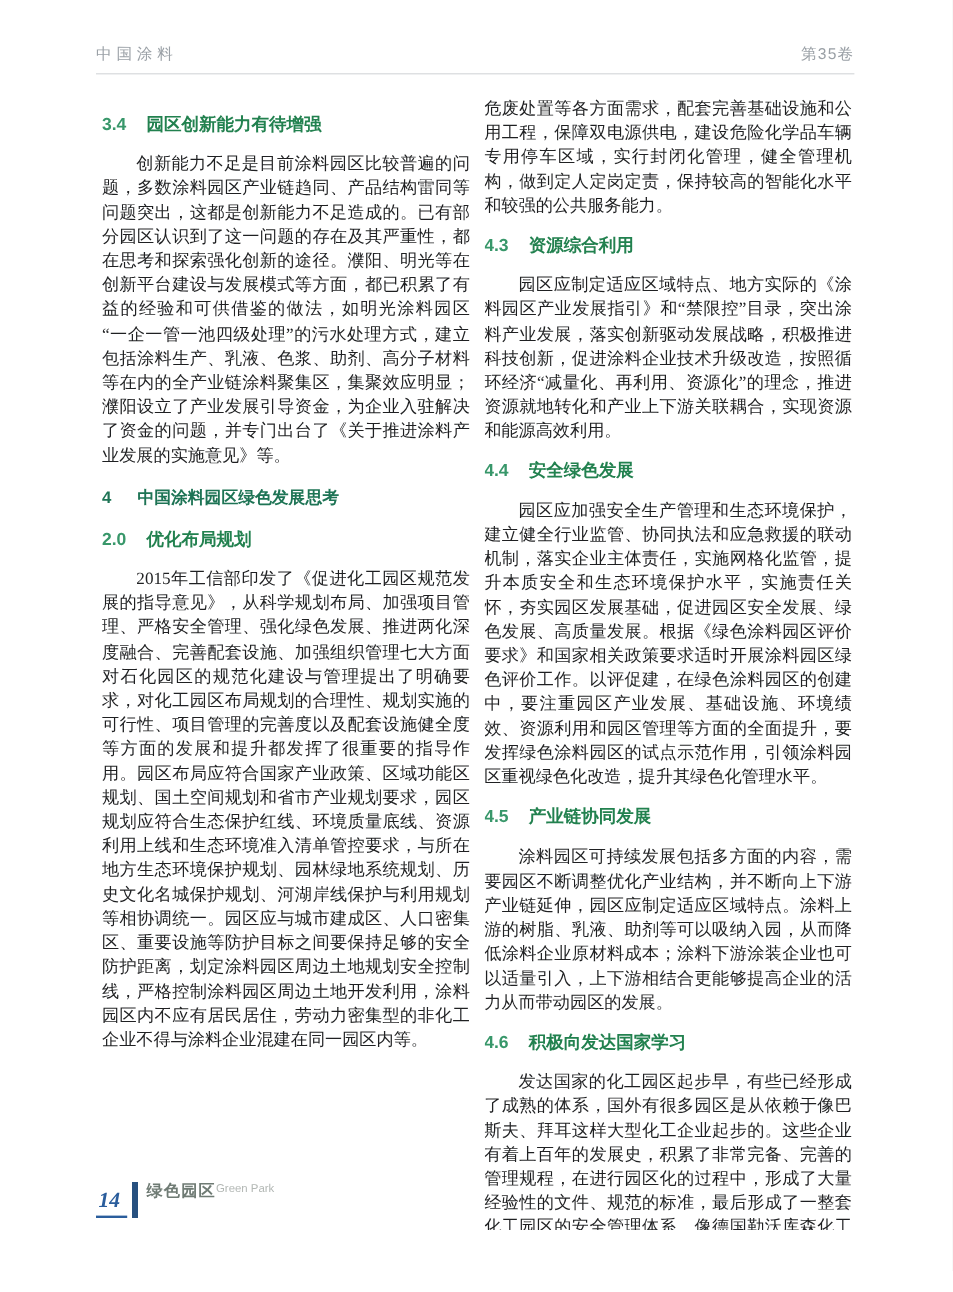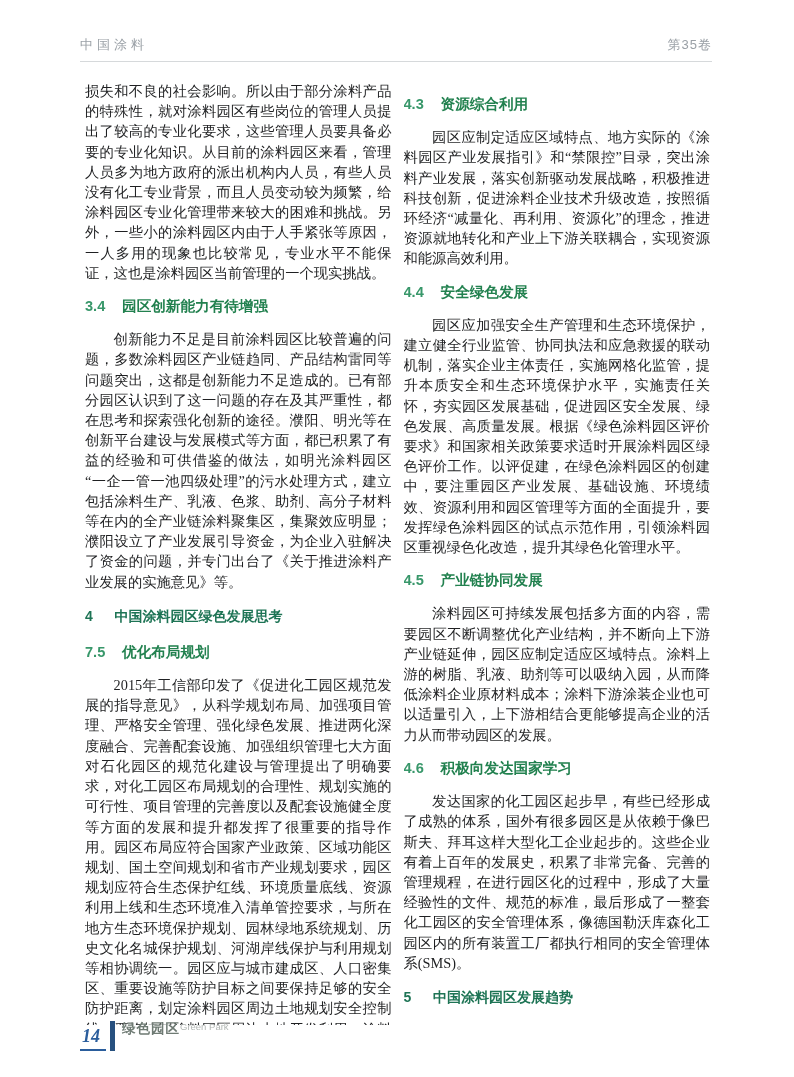--- a/index.html
+++ b/index.html
@@ -62,21 +62,21 @@
     font-size: 14px;
     line-height: 26px;
     color: #1e7455;
   }
   .h2.spaced { }
   .h2 .hnum { margin-right: 1.55em; }
   
   .page-footer {
     position: absolute;
     left: 80px;
-    top: 1021px;
+    top: 985px;
     display: flex;
     align-items: flex-start;
   }
   .page-num {
     font-family: "Liberation Serif", "DejaVu Serif", serif;
     font-style: italic;
     font-weight: bold;
     font-size: 18px;
     line-height: 22px;
     color: #2a5d9c;
@@ -112,36 +112,36 @@
 <div class="page">
 
   <div class="running-header">
     <span class="journal">中国涂料</span>
     <span class="volume">第35卷</span>
   </div>
 
   <div class="content">
 
     <div class="col">
-      <p class="p">损失和不良的社会影响。所以由于部分涂料产品的特殊性，就对涂料园区有些岗位的管理人员提出了较高的专业化要求，这些管理人员要具备必要的专业化知识。从目前的涂料园区来看，管理人员多为地方政府的派出机构内人员，有些人员没有化工专业背景，而且人员变动较为频繁，给涂料园区专业化管理带来较大的困难和挑战。另外，一些小的涂料园区内由于人手紧张等原因，一人多用的现象也比较常见，专业水平不能保证，这也是涂料园区当前管理的一个现实挑战。</p>
       <div class="h3">
         <span class="hnum">3.4</span><span>园区创新能力有待增强</span>
       </div>
       <p class="p indent">创新能力不足是目前涂料园区比较普遍的问题，多数涂料园区产业链趋同、产品结构雷同等问题突出，这都是创新能力不足造成的。已有部分园区认识到了这一问题的存在及其严重性，都在思考和探索强化创新的途径。濮阳、明光等在创新平台建设与发展模式等方面，都已积累了有益的经验和可供借鉴的做法，如明光涂料园区“一企一管一池四级处理”的污水处理方式，建立包括涂料生产、乳液、色浆、助剂、高分子材料等在内的全产业链涂料聚集区，集聚效应明显；濮阳设立了产业发展引导资金，为企业入驻解决了资金的问题，并专门出台了《关于推进涂料产业发展的实施意见》等。</p>
       <div class="h2">
         <span class="hnum">4</span><span>中国涂料园区绿色发展思考</span>
       </div>
       <div class="h3">
-        <span class="hnum">7.5</span><span>优化布局规划</span>
+        <span class="hnum">2.0</span><span>优化布局规划</span>
       </div>
       <p class="p indent">2015年工信部印发了《促进化工园区规范发展的指导意见》，从科学规划布局、加强项目管理、严格安全管理、强化绿色发展、推进两化深度融合、完善配套设施、加强组织管理七大方面对石化园区的规范化建设与管理提出了明确要求，对化工园区布局规划的合理性、规划实施的可行性、项目管理的完善度以及配套设施健全度等方面的发展和提升都发挥了很重要的指导作用。园区布局应符合国家产业政策、区域功能区规划、国土空间规划和省市产业规划要求，园区规划应符合生态保护红线、环境质量底线、资源利用上线和生态环境准入清单管控要求，与所在地方生态环境保护规划、园林绿地系统规划、历史文化名城保护规划、河湖岸线保护与利用规划等相协调统一。园区应与城市建成区、人口密集区、重要设施等防护目标之间要保持足够的安全防护距离，划定涂料园区周边土地规划安全控制线，严格控制涂料园区周边土地开发利用，涂料园区内不应有居民居住，劳动力密集型的非化工企业不得与涂料企业混建在同一园区内等。</p>
 
     </div>
 
     <div class="col">
+      <p class="p">危废处置等各方面需求，配套完善基础设施和公用工程，保障双电源供电，建设危险化学品车辆专用停车区域，实行封闭化管理，健全管理机构，做到定人定岗定责，保持较高的智能化水平和较强的公共服务能力。</p>
       <div class="h3">
         <span class="hnum">4.3</span><span>资源综合利用</span>
       </div>
       <p class="p indent">园区应制定适应区域特点、地方实际的《涂料园区产业发展指引》和“禁限控”目录，突出涂料产业发展，落实创新驱动发展战略，积极推进科技创新，促进涂料企业技术升级改造，按照循环经济“减量化、再利用、资源化”的理念，推进资源就地转化和产业上下游关联耦合，实现资源和能源高效利用。</p>
       <div class="h3">
         <span class="hnum">4.4</span><span>安全绿色发展</span>
       </div>
       <p class="p indent">园区应加强安全生产管理和生态环境保护，建立健全行业监管、协同执法和应急救援的联动机制，落实企业主体责任，实施网格化监管，提升本质安全和生态环境保护水平，实施责任关怀，夯实园区发展基础，促进园区安全发展、绿色发展、高质量发展。根据《绿色涂料园区评价要求》和国家相关政策要求适时开展涂料园区绿色评价工作。以评促建，在绿色涂料园区的创建中，要注重园区产业发展、基础设施、环境绩效、资源利用和园区管理等方面的全面提升，要发挥绿色涂料园区的试点示范作用，引领涂料园区重视绿色化改造，提升其绿色化管理水平。</p>
       <div class="h3">
         <span class="hnum">4.5</span><span>产业链协同发展</span>

